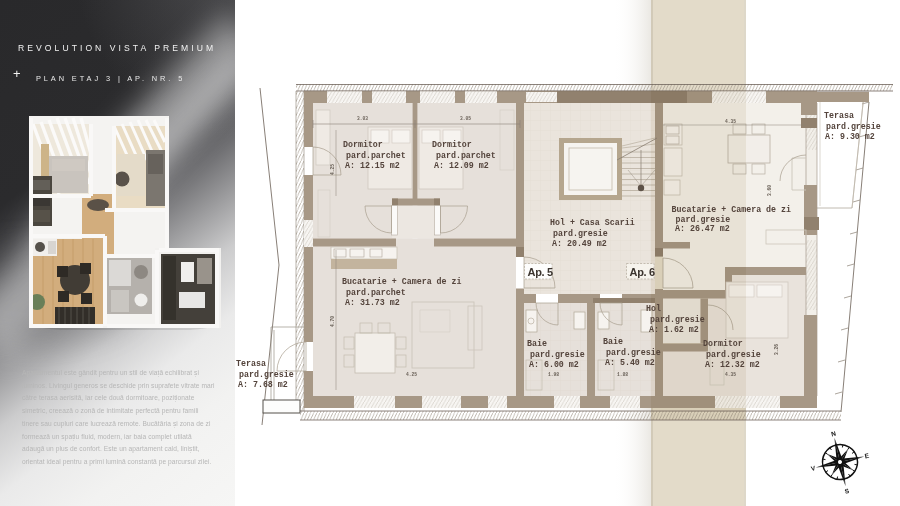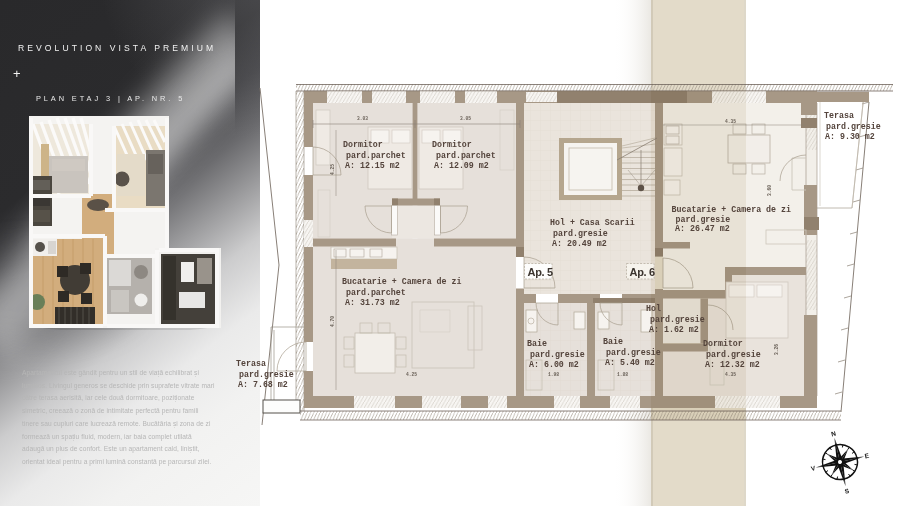--- a/index.html
+++ b/index.html
@@ -1,24 +1,24 @@
 <!DOCTYPE html>
 <html><head>
 <meta charset="utf-8">
 <style>
   html,body{margin:0;padding:0;}
   body{width:900px;height:506px;position:relative;overflow:hidden;background:#ffffff;font-family:"Liberation Sans",sans-serif;}
-  #sidebar{position:absolute;left:0;top:0;width:260px;height:506px;
+  #sidebar{position:absolute;left:0;top:0;width:235px;height:506px;
     background:
       radial-gradient(circle at 108% -8%, rgba(125,125,129,0.45) 0%, rgba(125,125,129,0) 30%),
       linear-gradient(142deg,#29292b 0%,#2b2b2d 30%,#434346 38%,#6b6b6e 46%,#9c9c9e 54%,#cccccd 62%,#eaeaea 72%,#f2f2f1 83%,#f6f6f5 100%);
   }
   .ttl{position:absolute;left:18px;top:43px;color:#f2f2f2;font-size:8.6px;letter-spacing:3.05px;font-weight:400;}
   .plus{position:absolute;left:13px;top:66px;color:#f2f2f2;font-size:13px;font-weight:300;}
-  .sub{position:absolute;left:36px;top:94px;color:#eaeaea;font-size:7.4px;letter-spacing:2.9px;}
+  .sub{position:absolute;left:36px;top:74px;color:#eaeaea;font-size:7.4px;letter-spacing:2.9px;}
   .para{position:absolute;left:22px;top:367px;white-space:nowrap;color:#b6b6b6;font-size:6.6px;line-height:12.7px;letter-spacing:0.07px;}
   #img3d{position:absolute;left:29px;top:114px;}
   #plan{position:absolute;left:0;top:0;}
   .mono{font-family:"Liberation Mono",monospace;font-weight:bold;}
 </style>
 </head>
 <body>
 
 <div id="sidebar">
 

